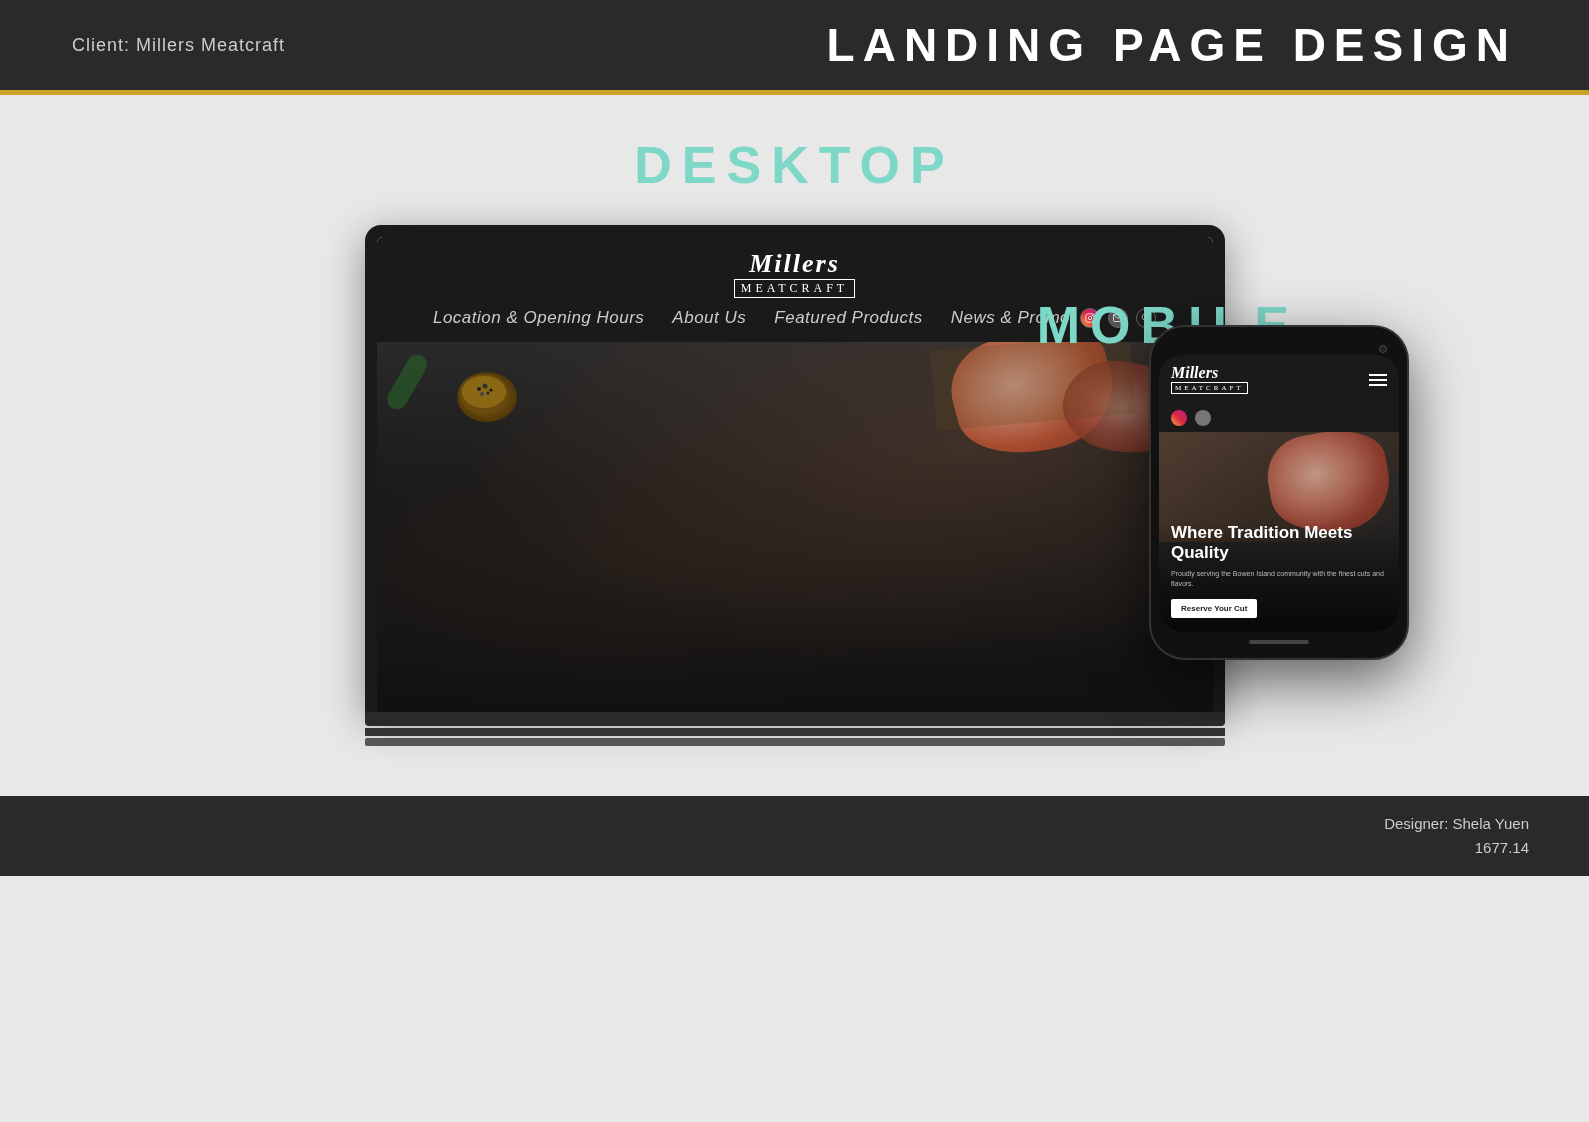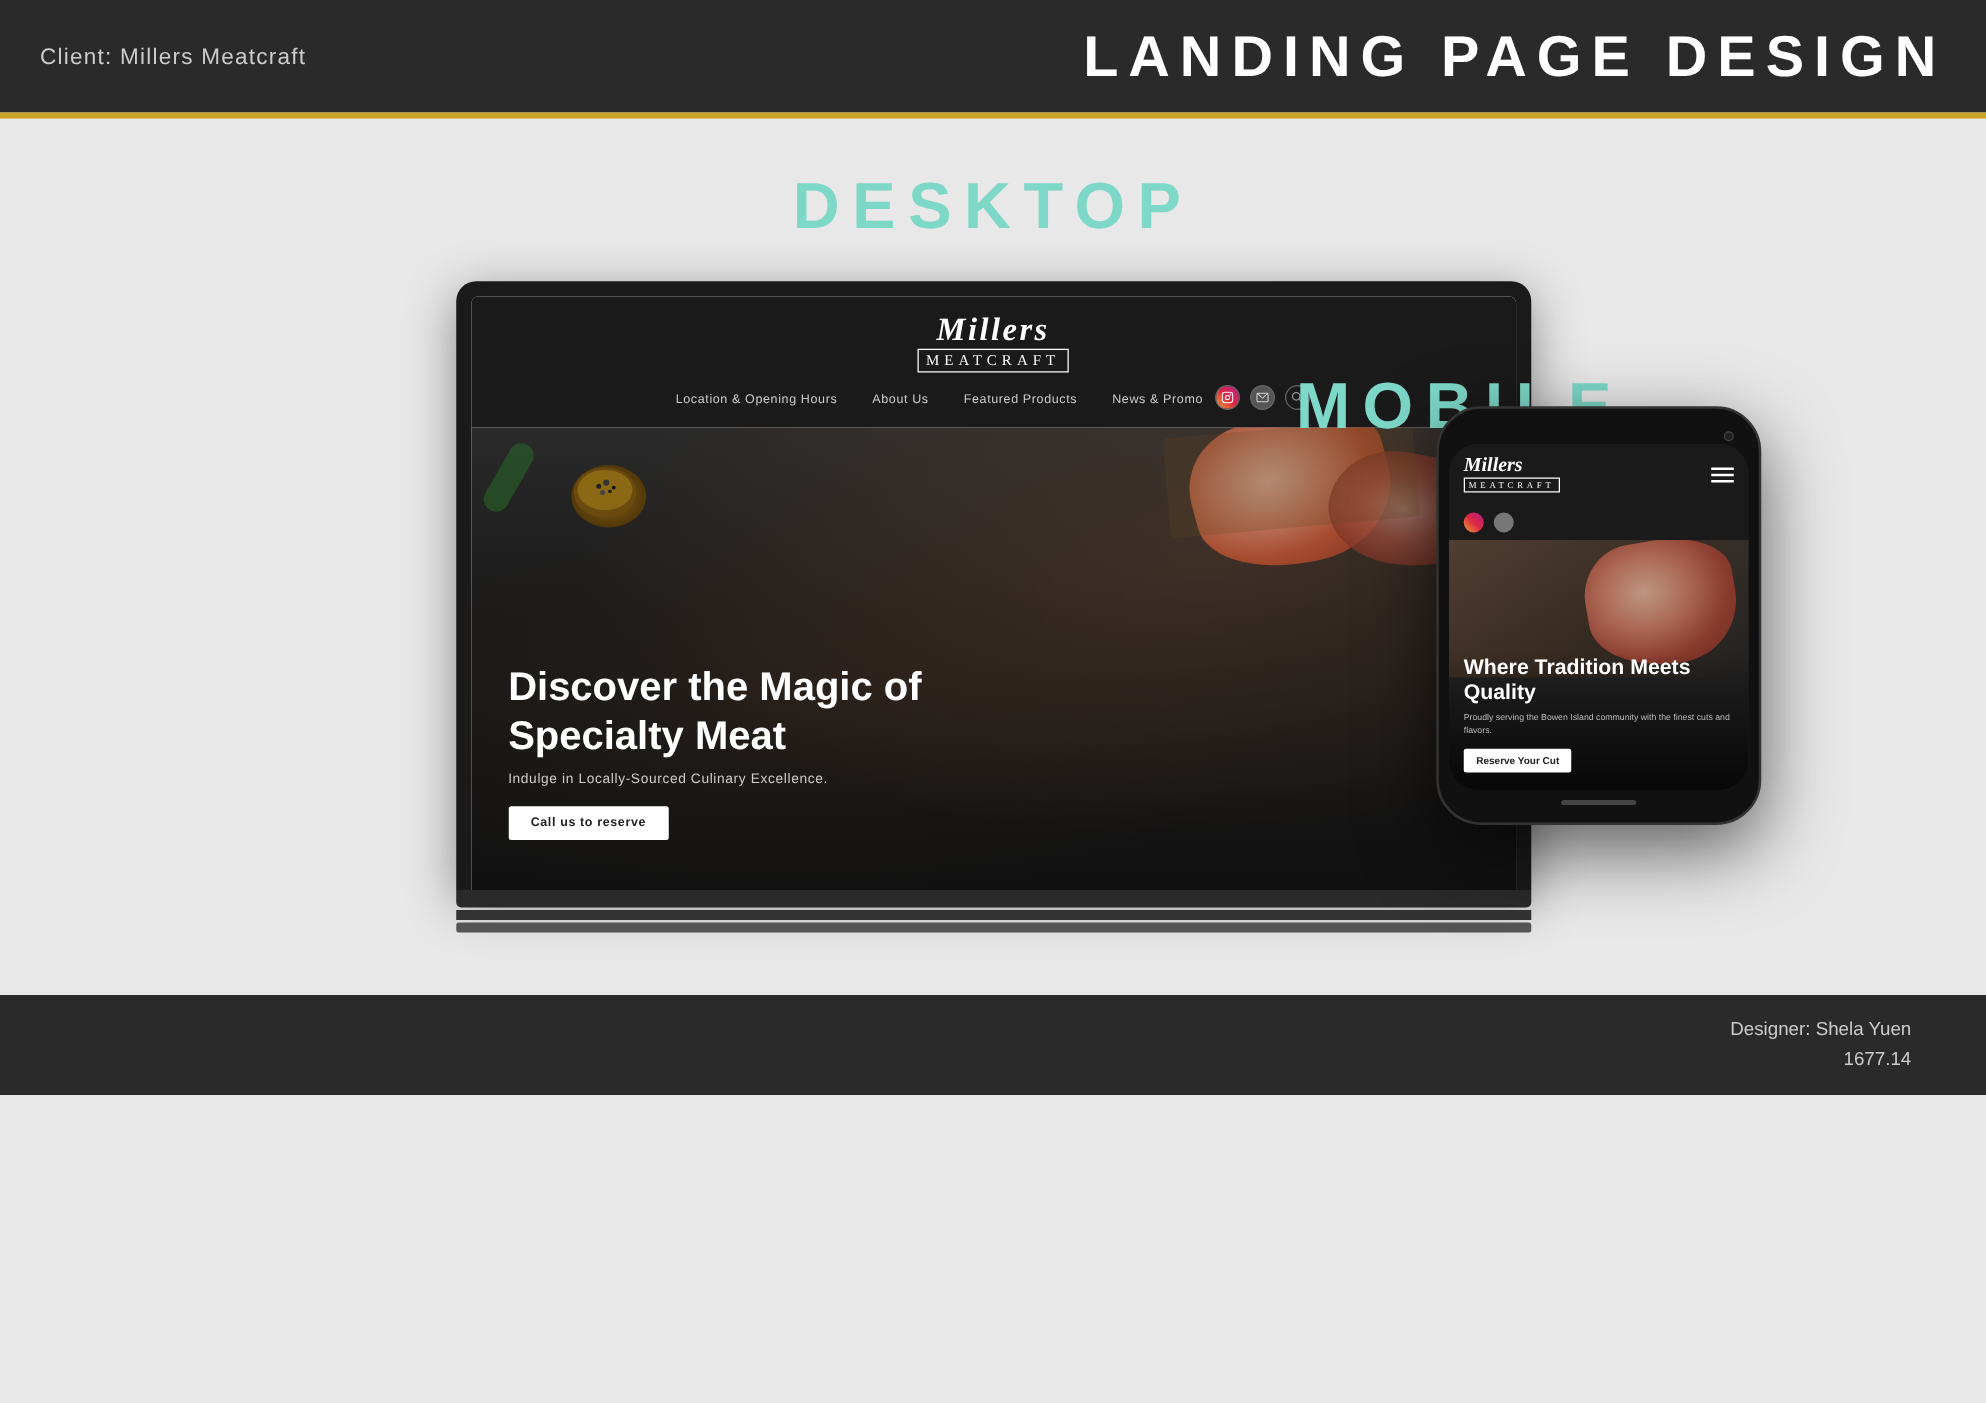--- a/index.html
+++ b/index.html
@@ -9,21 +9,21 @@
       min-height: 1122px;
       background-color: #e8e8e8;
       font-family: Arial, sans-serif;
       overflow-x: hidden;
     }
 
     
     .top-bar {
       background-color: #2a2a2a;
       width: 100%;
-      padding: 18px 32px;
+      padding: 18px 72px;
       display: flex;
       align-items: center;
       justify-content: space-between;
     }
 
     .top-bar-client {
       color: #cccccc;
       font-size: 18px;
       font-weight: 400;
       letter-spacing: 1px;
@@ -152,22 +152,23 @@
     .website-menu {
       display: flex;
       align-items: center;
       gap: 28px;
       list-style: none;
     }
 
     .website-menu li a {
       color: #ccc;
       text-decoration: none;
-      font-size: 10px;
+      font-size: 17px;
       letter-spacing: 0.5px;
+      font-style: italic;
     }
 
     .menu-icons {
       display: flex;
       align-items: center;
       gap: 8px;
       margin-left: 10px;
     }
 
     .menu-icon-circle {
@@ -593,25 +594,20 @@
                 </svg>
               </div>
 
               <div class="meat-piece-1"></div>
               <div class="meat-piece-2"></div>
 
               <div style="position:absolute;top:0;right:80px;width:200px;height:80px;background:rgba(100,70,30,0.25);border-radius:4px;transform:rotate(-5deg);"></div>
 
               <div style="position:absolute;top:10px;left:20px;width:20px;height:60px;background:rgba(40,100,40,0.6);border-radius:10px;transform:rotate(30deg);"></div>
 
-              <div class="hero-text-area">
-                <div class="hero-headline">Discover the Magic of Specialty Meat</div>
-                <div class="hero-subtext">Indulge in Locally-Sourced Culinary Excellence.</div>
-                <button class="hero-button">Call us to reserve</button>
-              </div>
             </div>
 
           </div>
         </div>
       </div>
 
       <div class="monitor-stand">
         <div class="laptop-bottom"></div>
         <div class="laptop-keyboard"></div>
         <div style="width:100%;height:8px;background:#555;margin-top:2px;border-radius:2px;"></div>

